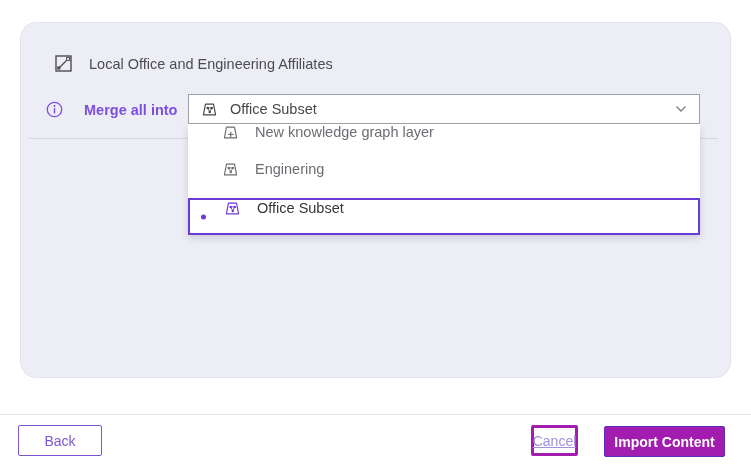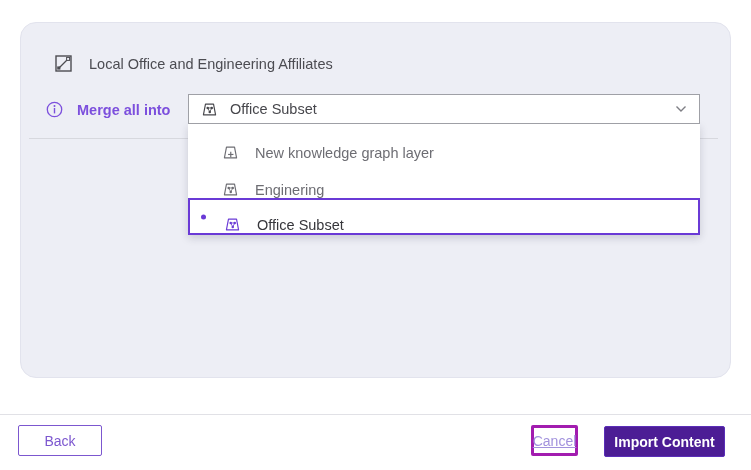--- a/index.html
+++ b/index.html
@@ -9,53 +9,53 @@
 
   
   .panel { position:absolute; left:20px; top:22px; width:711px; height:356px;
     background:#edeef5; border:1px solid #e2e3ed; border-radius:16px; }
   .panel-divider { position:absolute; left:8px; right:12px; top:115px; height:1px;
     background:#d7d8de; }
 
   .row1 { position:absolute; left:33px; top:31px; display:flex; align-items:center; gap:16px; }
   .row1 .label { font-size:14.5px; color:#4c4c52; }
 
-  .row2 { position:absolute; left:25px; top:78px; display:flex; align-items:center; gap:14px; }
+  .row2 { position:absolute; left:25px; top:78px; display:flex; align-items:center; gap:21px; }
   .row2 .label { font-size:14.5px; font-weight:bold; color:#7c4fdd; }
 
   
   .select-box { position:absolute; left:188px; top:94px; width:512px; height:30px;
     background:#ffffff; border:1px solid #9fa0a6; display:flex; align-items:center;
     padding:0 12px; cursor:pointer; z-index:5; }
   .select-box .sel-label { font-size:14.5px; color:#47474c; margin-left:12px; flex:1; }
   .select-box .chevron { margin-left:auto; display:flex; align-items:center; }
 
   
   .menu { position:absolute; left:188px; top:124px; width:512px; background:#ffffff;
     box-shadow:0 3px 8px rgba(40,40,60,0.18); z-index:4; }
-  .menu-item { position:relative; height:37px; display:flex; align-items:flex-end;
+  .menu-item { position:relative; height:37px; display:flex; align-items:flex-start;
     padding-left:34px; cursor:pointer; }
   .menu-item .item-label { font-size:14.5px; color:#6d6d73; margin-left:16px; }
   .menu-item.selected { border:2px solid #6a3ad6; }
   .menu-item.selected .item-label { color:#36363b; }
   .bullet { position:absolute; left:11px; top:50%; transform:translateY(-50%);
     width:5px; height:5px; border-radius:50%; background:#6a3ad6; }
 
   .icon { display:inline-flex; align-items:center; justify-content:center; }
 
   
   .footer-divider { position:absolute; left:0; top:414px; width:751px; height:1px;
     background:#e1e1e6; }
   .btn { position:absolute; top:425px; height:31px; border-radius:2px; font-size:14px;
     display:flex; align-items:center; justify-content:center; cursor:pointer;
     font-family:"Liberation Sans", sans-serif; background:#ffffff; }
   .btn-back { left:18px; width:84px; border:1px solid #7c57cf; color:#7c57cf; }
   .btn-cancel { left:531px; width:47px; border:3px solid #a21caf; color:#a292dd;text-decoration:underline; }
   .btn-import { left:604px; top:426px; width:121px; border:1px solid #5a2eb8;
-    background:#4c1d95; color:#ffffff; font-weight:bold; }
+    background:#a21caf; color:#ffffff; font-weight:bold; }
 </style>
 </head>
 <body>
 
 <div class="stage">
 
   <div class="panel">
     <div class="row1">
       <span class="icon">
         <svg width="19" height="19" viewBox="0 0 19 19" fill="none">

